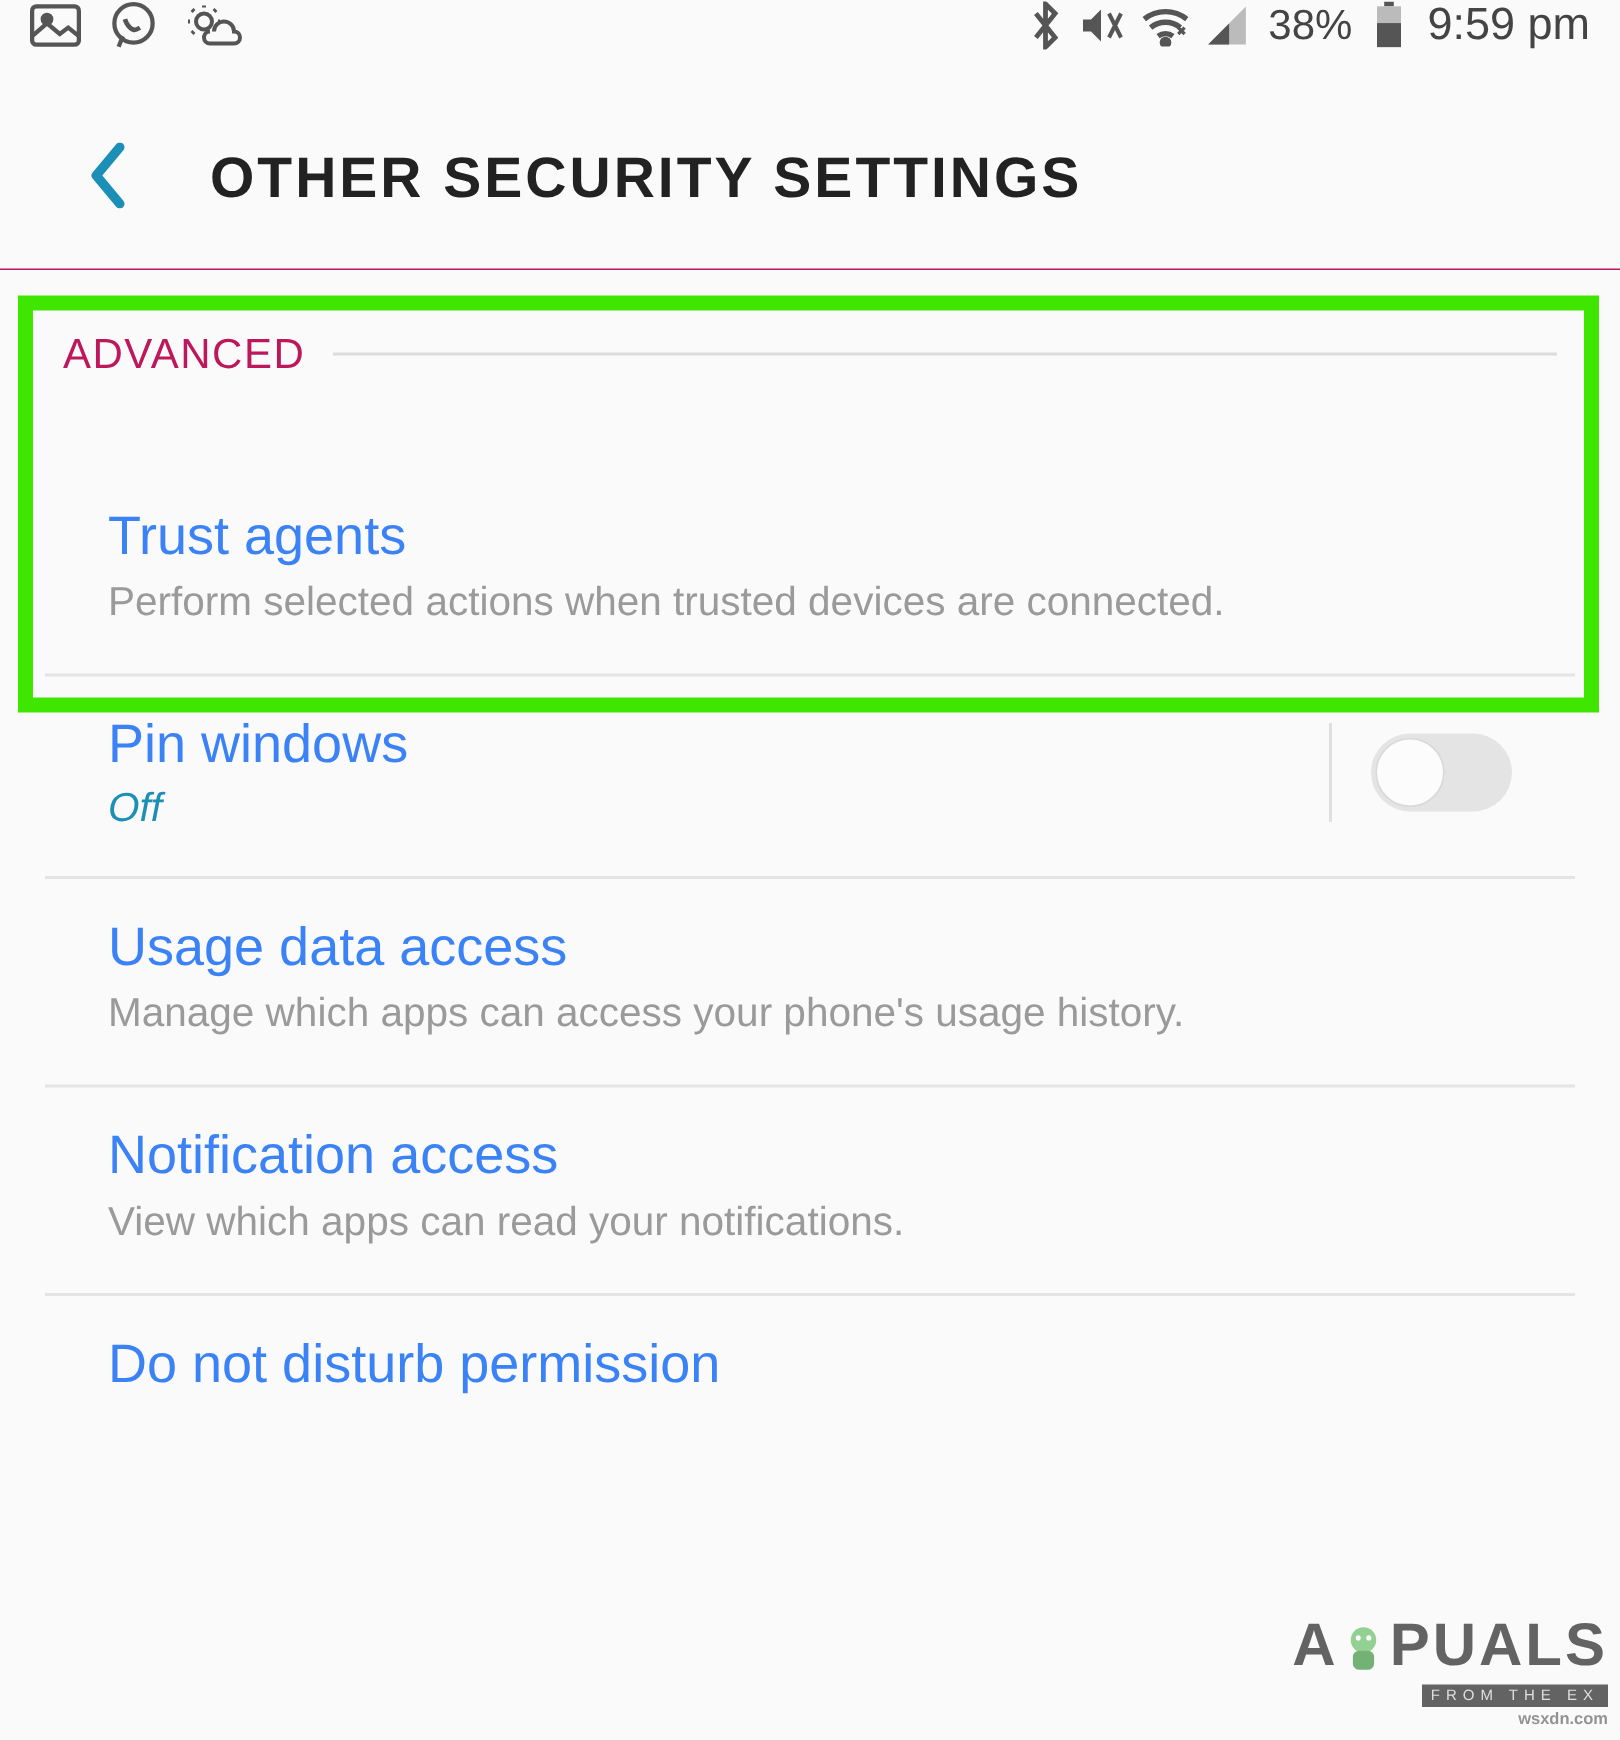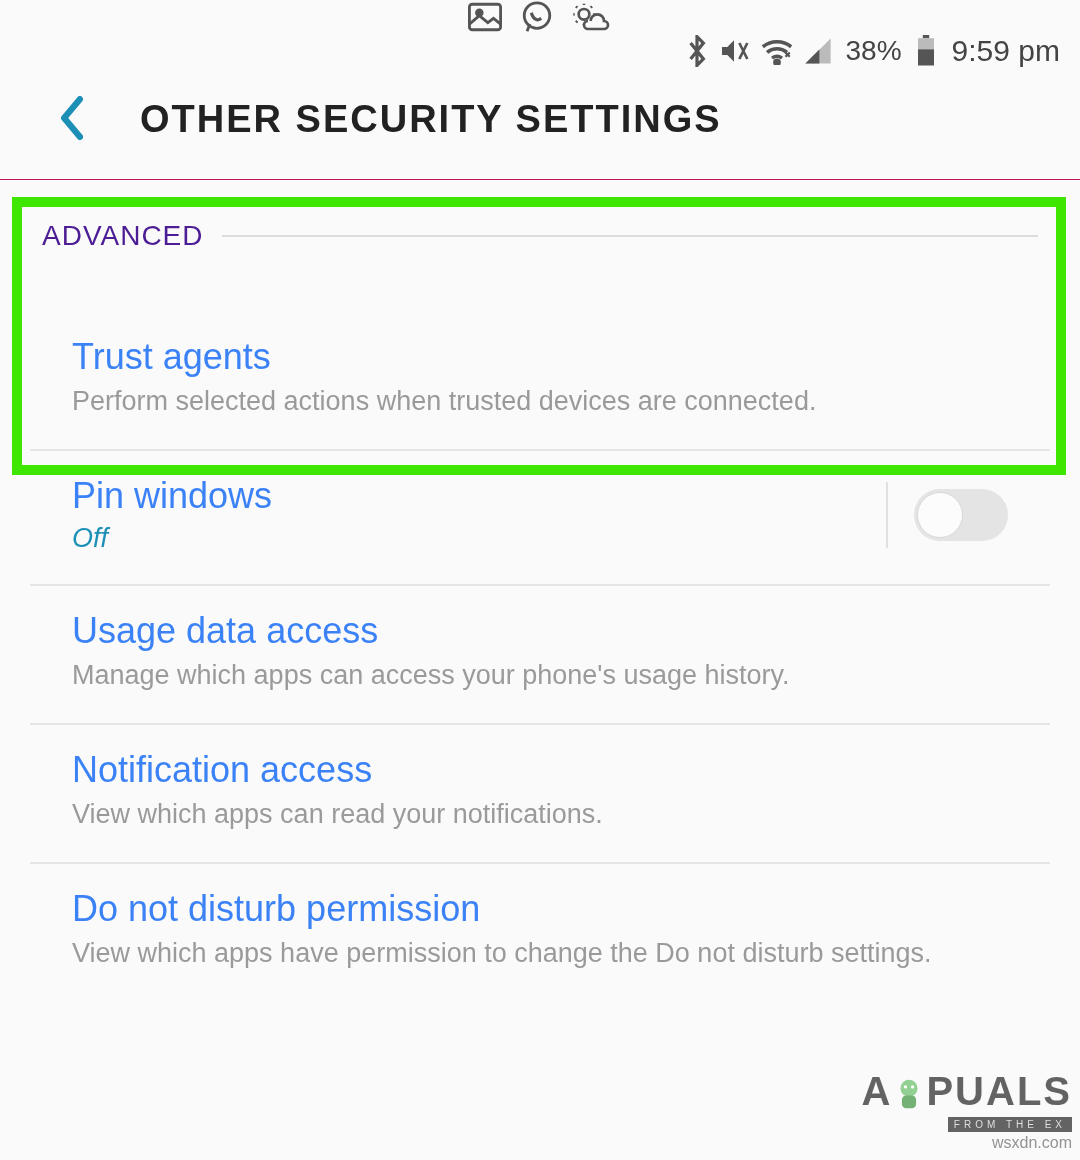--- a/index.html
+++ b/index.html
@@ -9,24 +9,23 @@
       background: #fafafa;
       font-family: 'Comic Sans MS', cursive, sans-serif;
       color: #333;
       overflow: hidden;
       position: relative;
     }
     
     .status-bar {
       height: 60px;
       display: flex;
-      align-items: center;
+      align-items: flex-start;
       padding: 0 20px;
       background: #fafafa;
-      flex-direction: column;
     }
     .status-left { display: flex; gap: 18px; align-items: center; }
     .status-right { margin-left: auto; display: flex; gap: 10px; align-items: center; }
     .status-right .pct { font-size: 28px; font-weight: 500; color: #444; margin: 0 4px;}
     .status-right .time { font-size: 30px; font-weight: 500; color: #444; margin-left: 6px;}
     .ico { display: inline-flex; align-items: center; justify-content: center; }
 
     
     .app-bar {
       height: 120px;
@@ -49,21 +48,21 @@
     .content { padding: 0; }
 
     .section-header {
       display: flex;
       align-items: center;
       padding: 40px 42px 0 42px;
       gap: 18px;
     }
     .section-header .label {
       font-size: 28px;
-      color: #4c1d95;
+      color: #be185d;
       font-family: Arial, sans-serif;
       letter-spacing: 1px;
     }
     .section-header .line {
       flex: 1;
       height: 2px;
       background: #dcdcdc;
     }
 
     .item {
@@ -132,21 +131,21 @@
       position: absolute;
       right: 8px;
       bottom: 8px;
       text-align: right;
       font-family: Arial, sans-serif;
       color: #555;
       opacity: 0.9;
     }
     .watermark .main { font-size: 40px; font-weight: 700; letter-spacing: 2px; color: #535353;}
     .watermark .sub { font-size: 10px; letter-spacing: 4px; color: #7a7a7a; background:#535353; color:#ddd; padding:2px 6px; display:inline-block;}
-    .watermark .src { font-size: 16px; color: #888; margin-top:2px;}
+    .watermark .src { font-size: 11px; color: #888; margin-top:2px;font-weight:bold;}
     .watermark svg { vertical-align: -6px; }
   </style>
 </head>
 <body>
 
 <div class="status-bar">
   <div class="status-left">
     <span class="ico">
       <svg width="34" height="30" viewBox="0 0 24 20" fill="none" stroke="#555" stroke-width="2">
           <rect x="1" y="1" width="22" height="18" rx="2"></rect>
@@ -246,21 +245,20 @@
     <div class="desc">Manage which apps can access your phone's usage history.</div>
   </div>
 
   <div class="item">
     <div class="title">Notification access</div>
     <div class="desc">View which apps can read your notifications.</div>
   </div>
 
   <div class="item" style="border-bottom:none">
     <div class="title">Do not disturb permission</div>
-    <div class="desc">View which apps have permission to change the Do not disturb settings.</div>
   </div>
 </div>
 
 <div class="highlight"></div>
 
 <div class="watermark">
   <div class="main">
     A<svg width="34" height="34" viewBox="0 0 24 24">
         <circle cx="12" cy="8" r="6" fill="#8c8"></circle>
         <rect x="7" y="13" width="10" height="9" rx="3" fill="#6a6"></rect>

